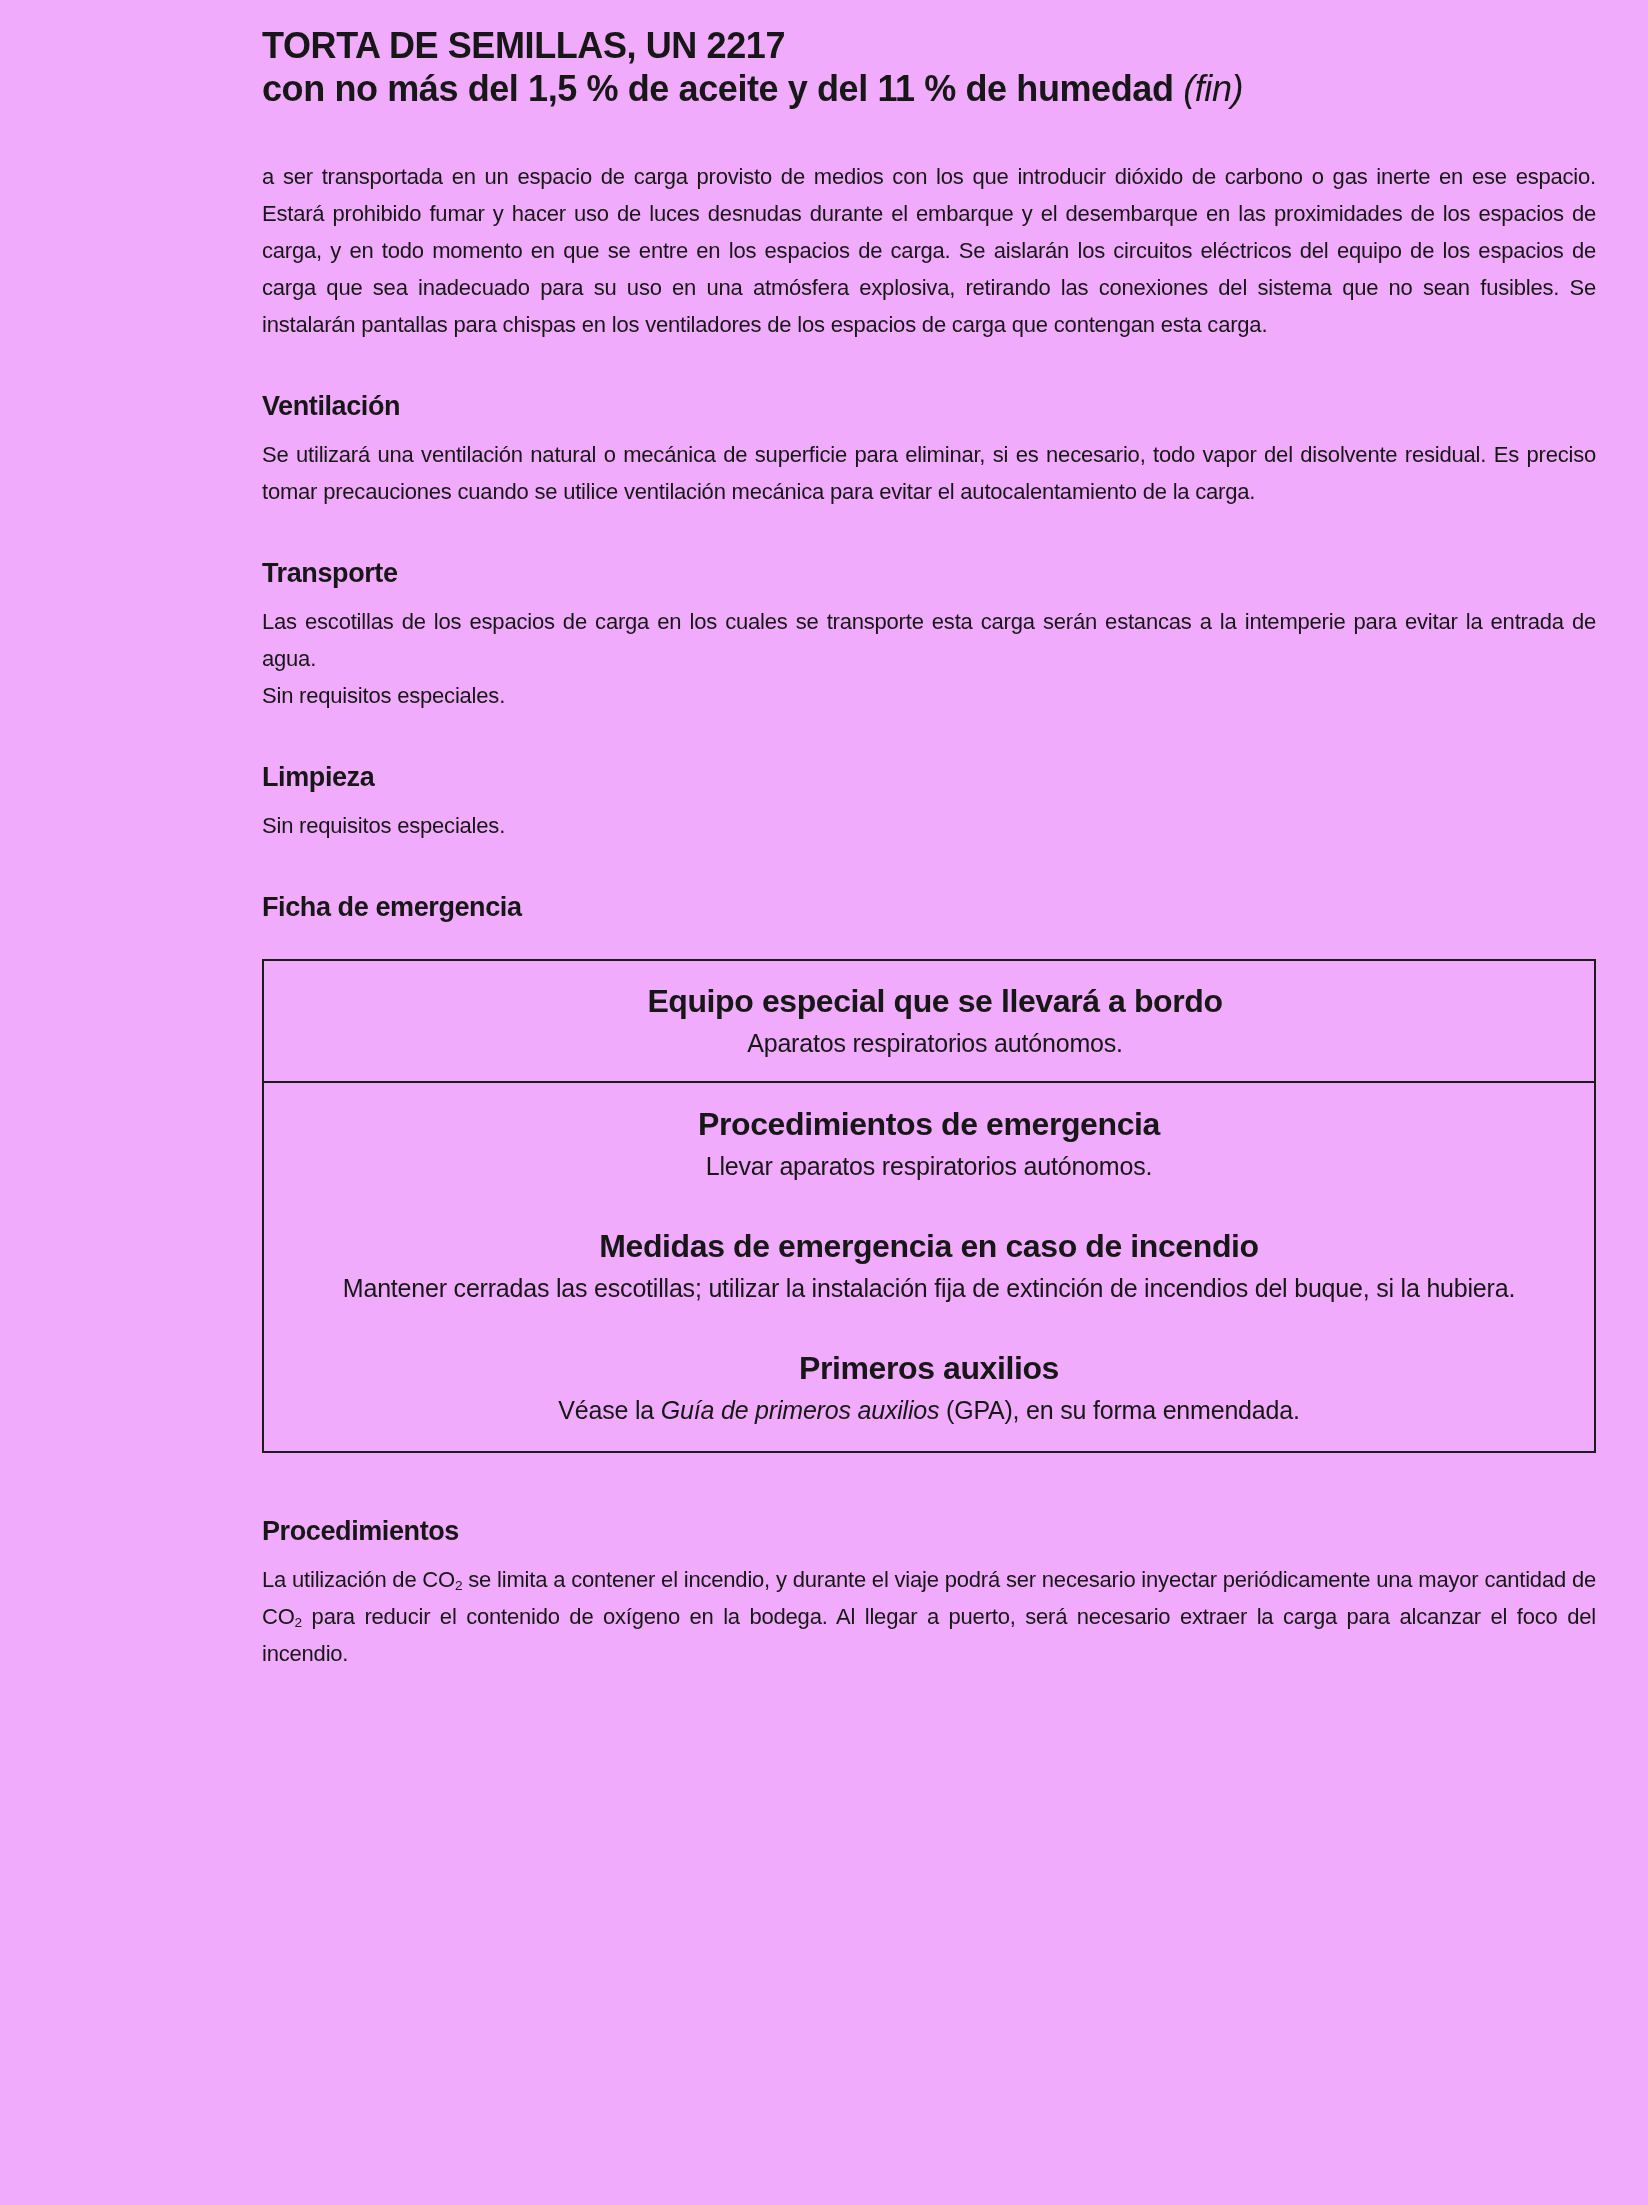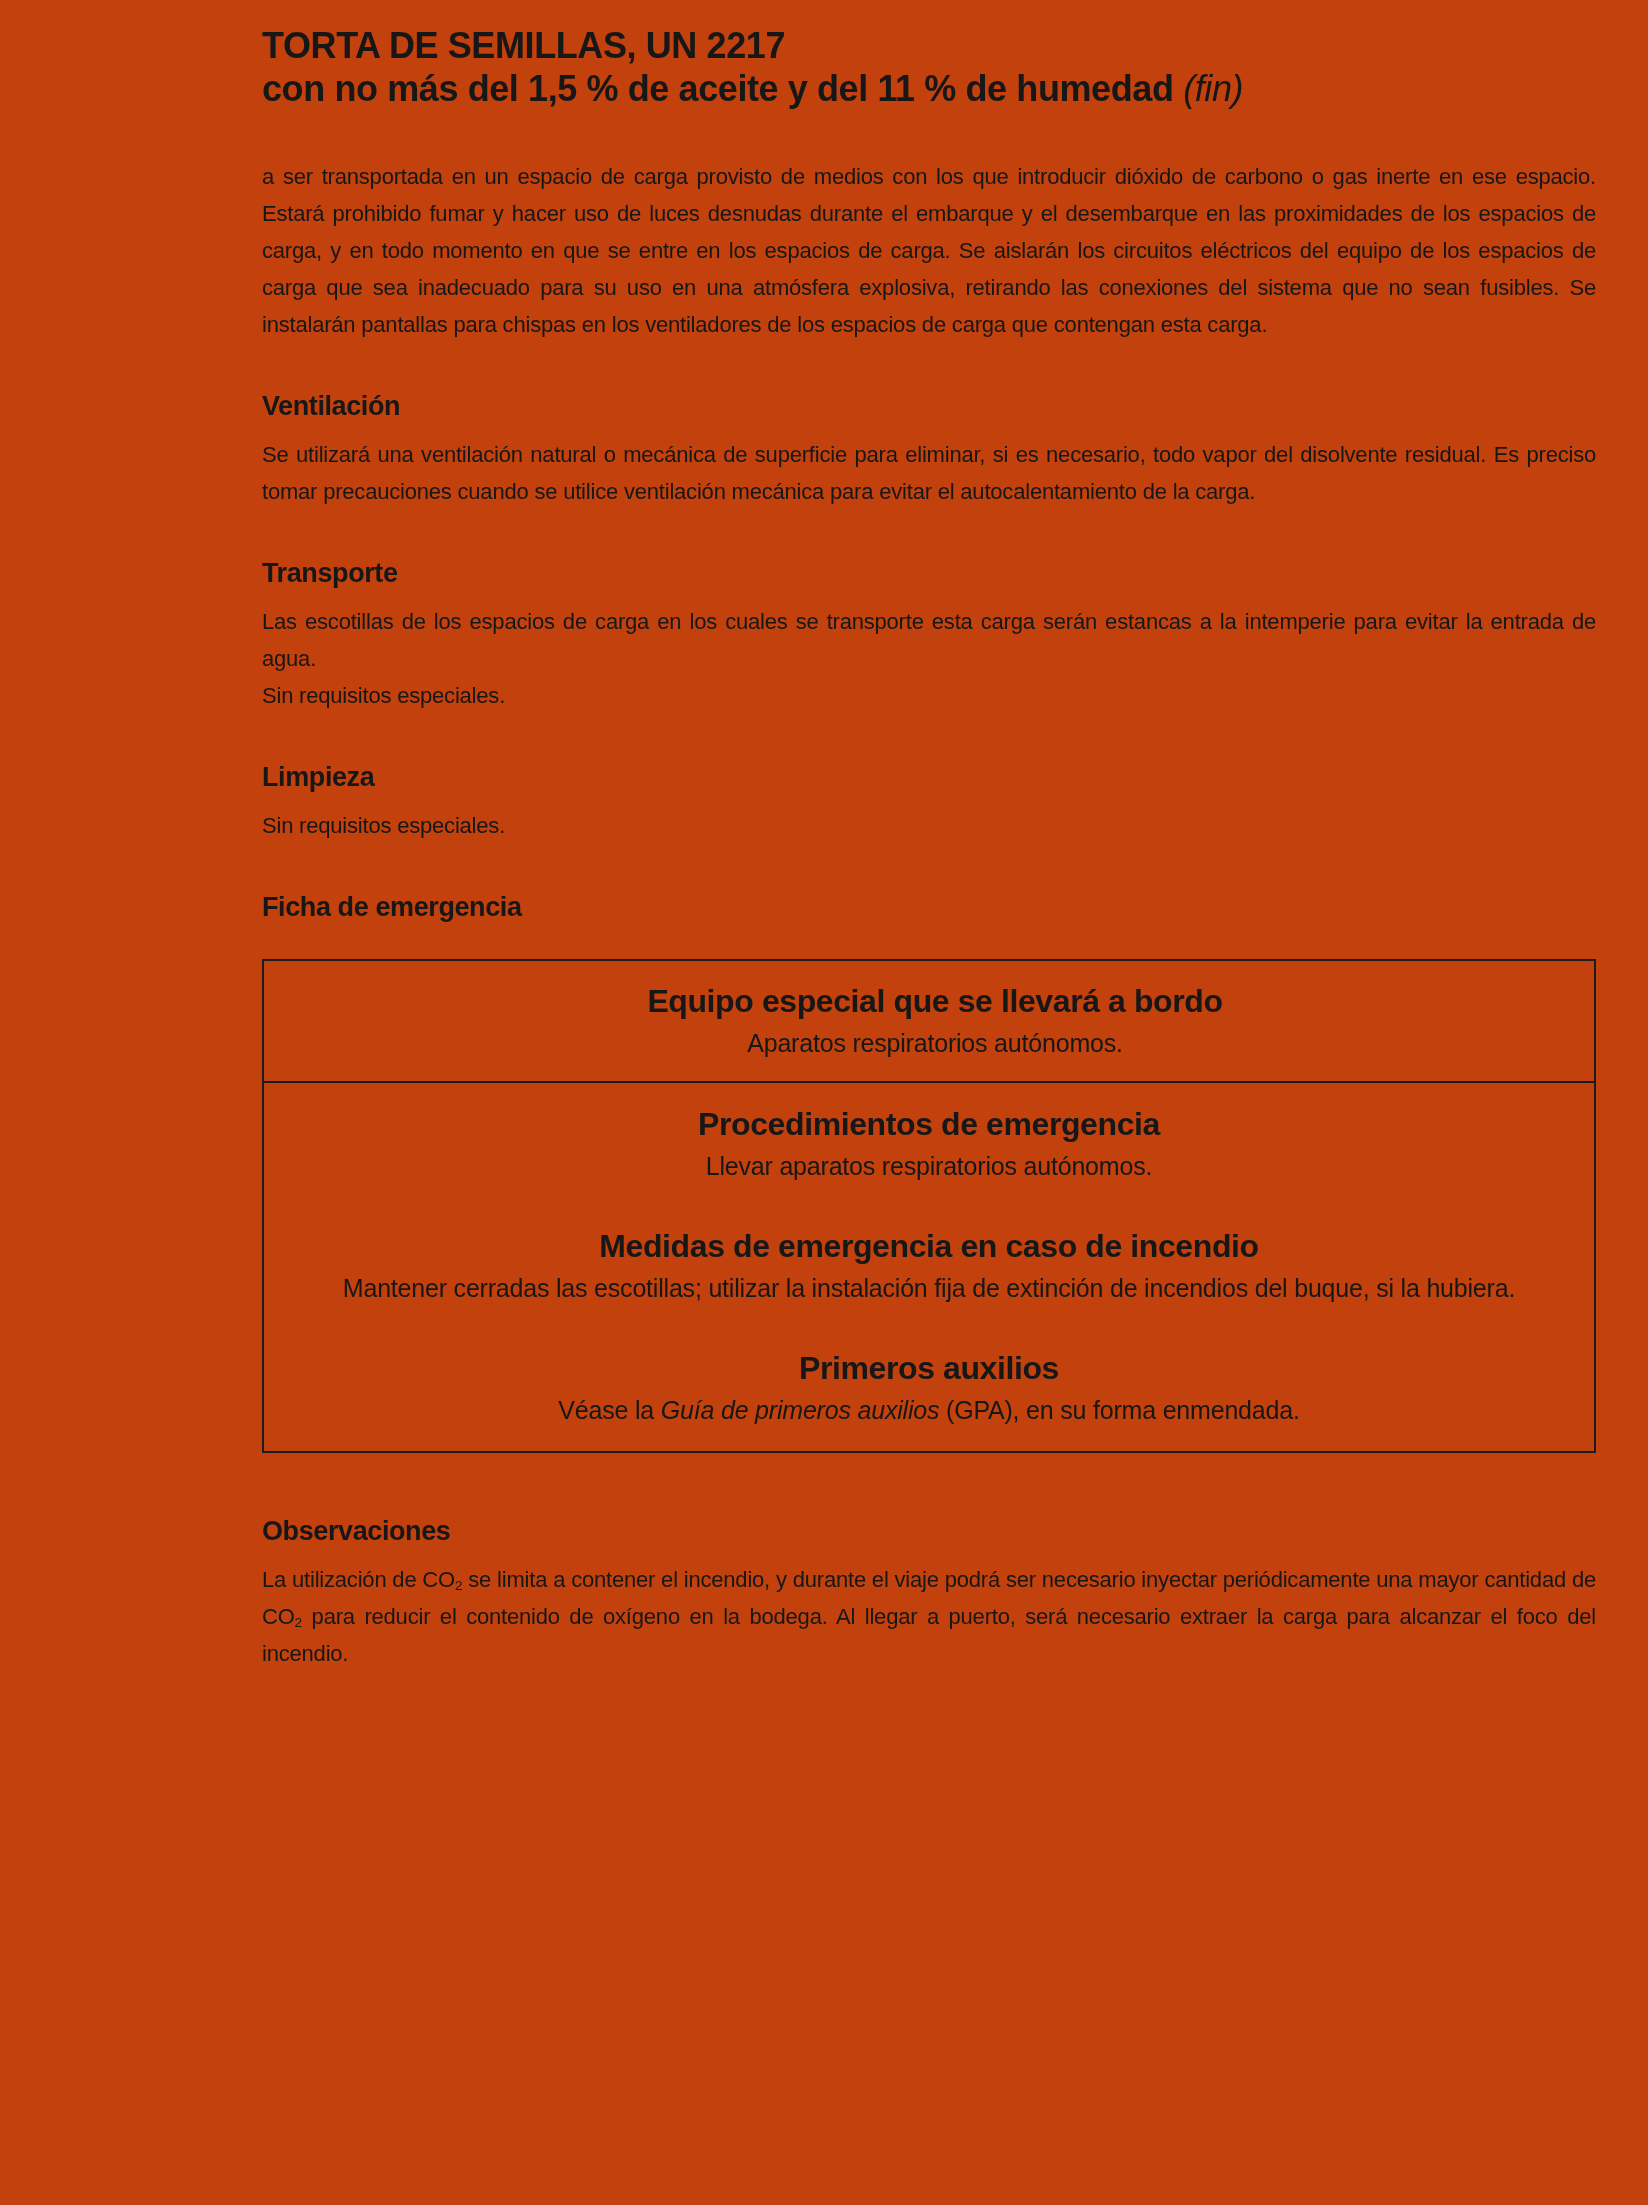--- a/index.html
+++ b/index.html
@@ -5,21 +5,21 @@
   html, body {
     margin: 0;
     padding: 0;
     background: #ffffff;
   }
   .page {
     position: relative;
     width: 1648px;
     min-height: 2205px;
     box-sizing: border-box;
-    background: #c2410c;
+    background: #f0abfc;
     color: #171717;
     font-family: "Liberation Sans", sans-serif;
     padding: 24px 52px 64px 262px;
   }
   
   .title-line {
     font-size: 36px;
     line-height: 43px;
     font-weight: 700;
     letter-spacing: -0.4px;
@@ -148,21 +148,21 @@
         <p class="card-text">
           <span>Véase la</span>
           <span class="italic">Guía de primeros auxilios</span>
           <span>(GPA), en su forma enmendada.</span>
         </p>
       </div>
     </div>
   </div>
 
   <section>
-    <div class="sec-heading obs-heading">Observaciones</div>
+    <div class="sec-heading obs-heading">Procedimientos</div>
     <p class="par">
       <span>La utilización de CO</span><sub class="chem">2</sub>
       <span>se limita a contener el incendio, y durante el viaje podrá ser necesario inyectar periódicamente una mayor cantidad de CO</span><sub class="chem">2</sub>
       <span>para reducir el contenido de oxígeno en la bodega. Al llegar a puerto, será necesario extraer la carga para alcanzar el foco del incendio.</span>
     </p>
   </section>
 
 </div>
 
 

